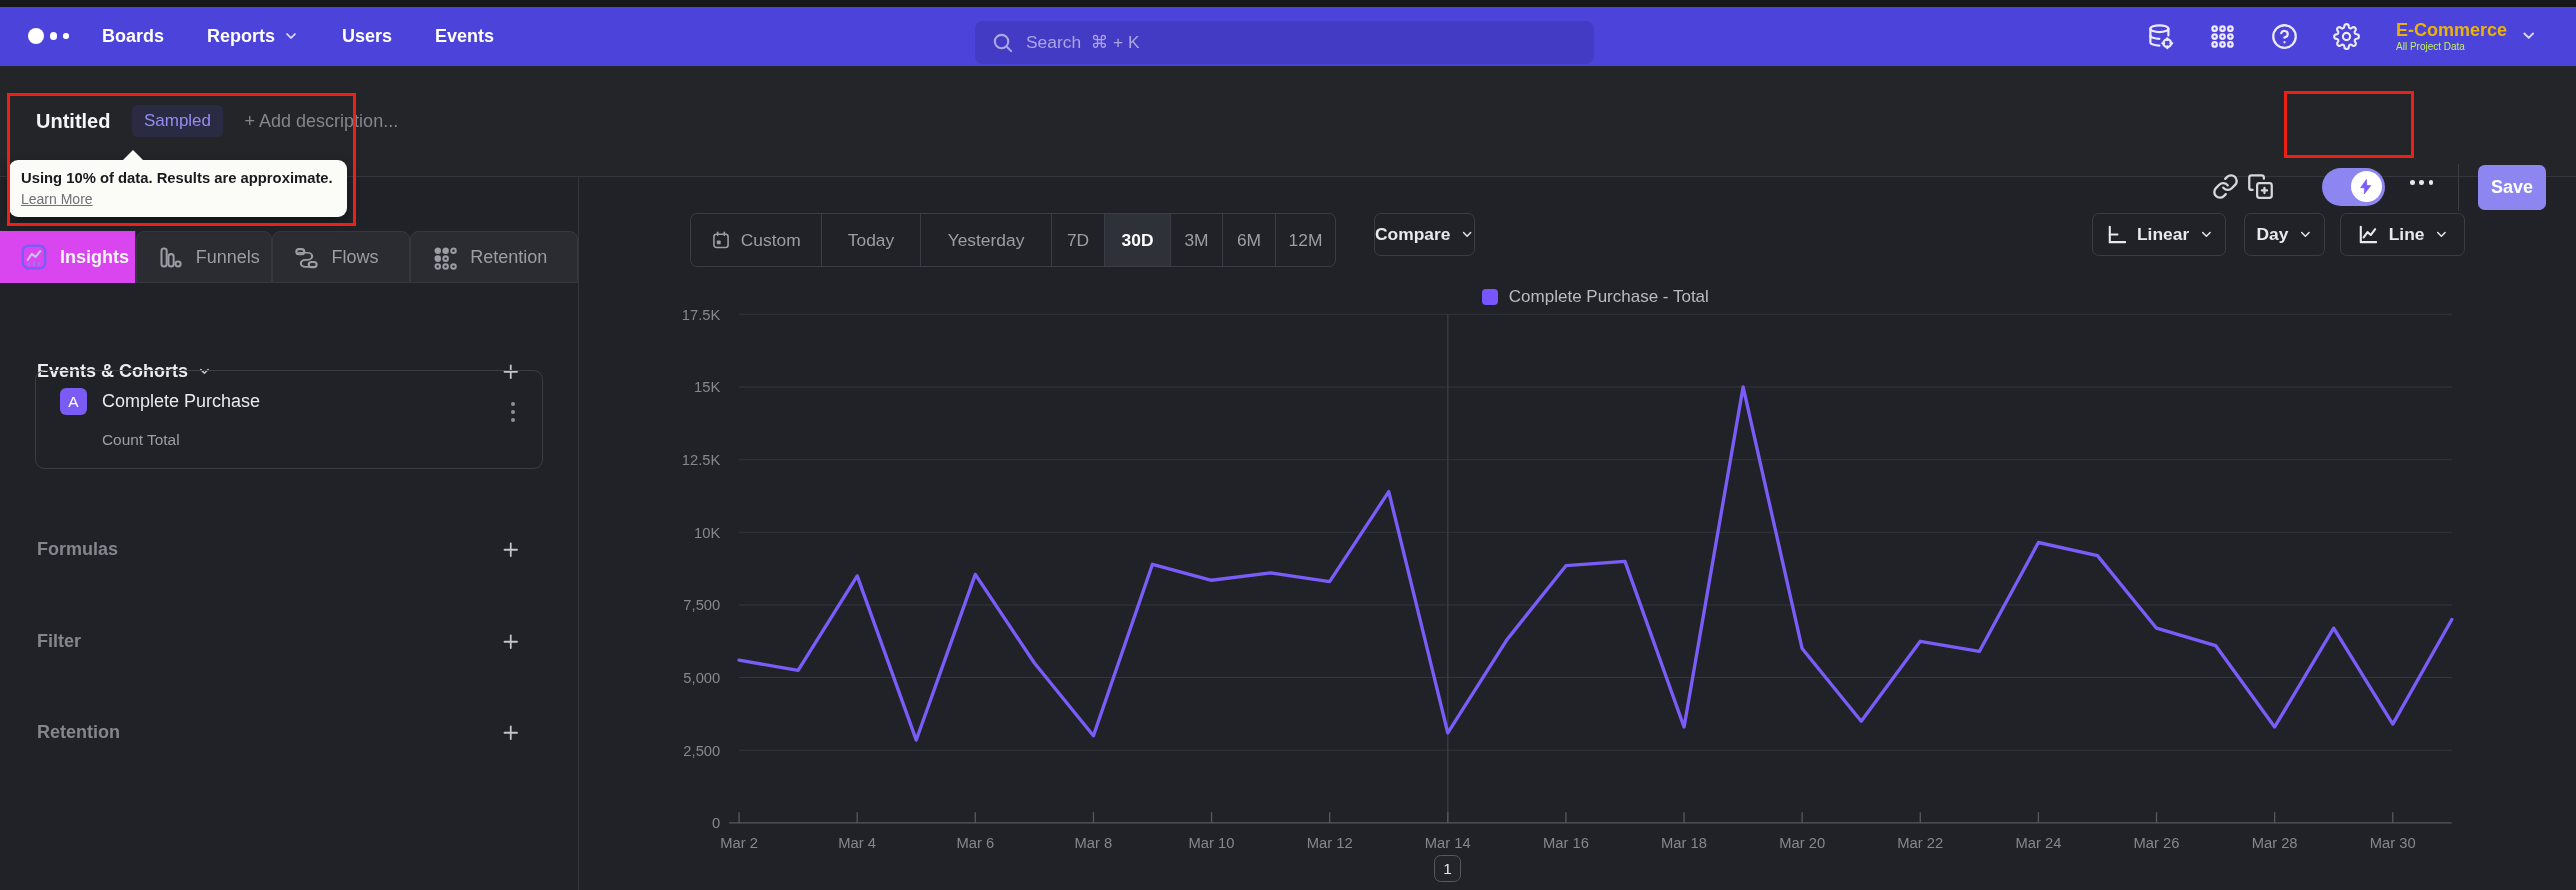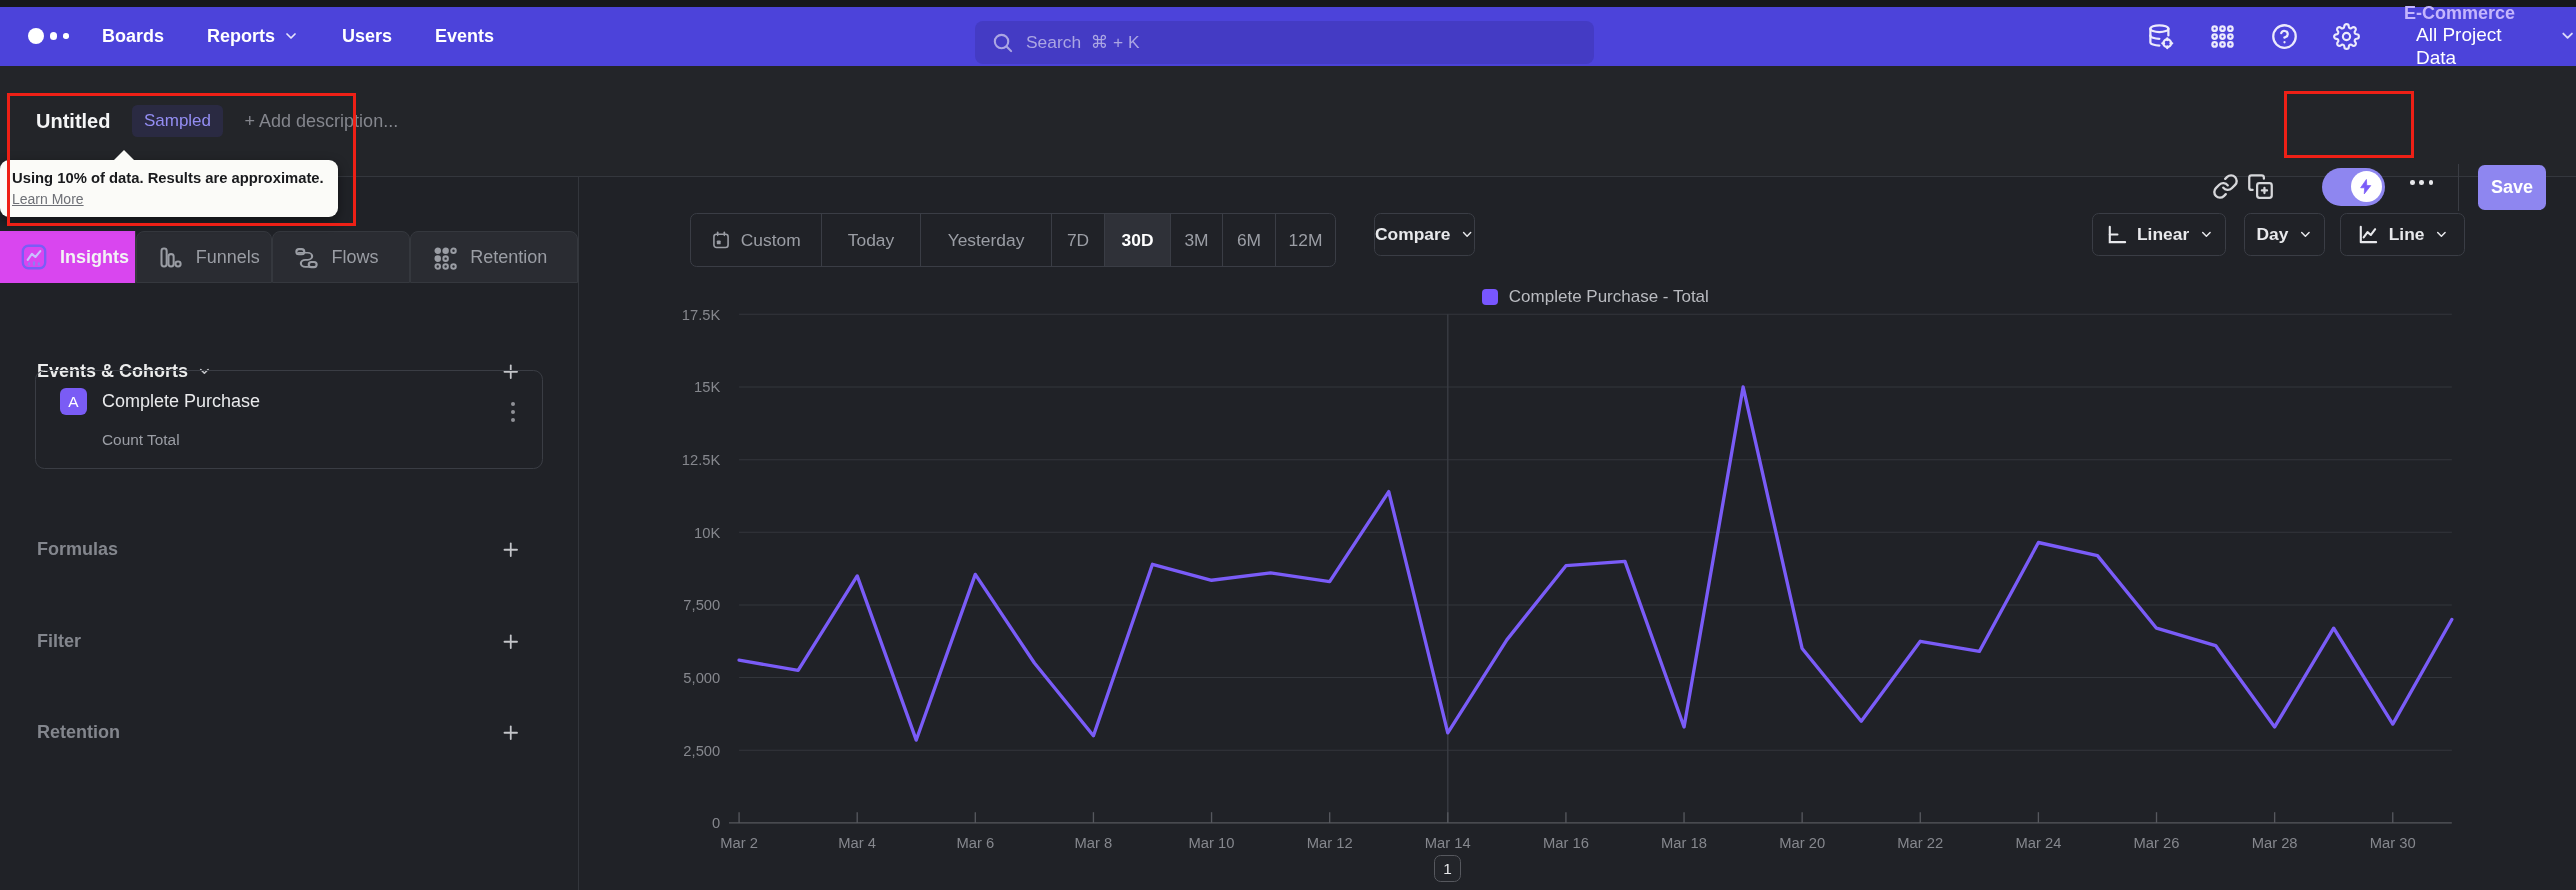--- a/index.html
+++ b/index.html
@@ -23,22 +23,22 @@
   .nav-links { position:absolute; left:102px; top:0; height:59px; display:flex; align-items:center; gap:43px; }
   .nav-link { color:#fff; font-size:18px; font-weight:600; display:flex; align-items:center; gap:8px; cursor:pointer; }
   .nav-link svg { stroke:#e6e4fb; }
   .search { position:absolute; left:975px; top:14.8px; width:619px; height:43px; background:#443bc4;
             border-radius:8px; display:flex; align-items:center; padding:0 16px; gap:12px; }
   .search input { flex:1; background:transparent; border:none; outline:none; color:#d9d6f4; font-size:17.4px; font-family:inherit; }
   .search input::placeholder { color:#aba6e3; }
   .nav-icons { position:absolute; left:2147px; top:0; height:59px; display:flex; align-items:center; gap:35px; }
   .nav-icons .nicon { width:27px; height:27px; color:#eceafc; cursor:pointer; }
   .project { position:absolute; left:2396px; top:0; height:59px; display:flex; align-items:center; gap:13.4px; cursor:pointer; }
-  .project .pname { color:#c4b5fd; font-size:18px; font-weight:700; line-height:1.15;margin-left:8px; }
-  .project .pscope { color:#ffffff; font-size:19px; line-height:1.2;margin-left:20px; }
+  .project .pname { color:#eab308; font-size:18px; font-weight:700; line-height:1.15; }
+  .project .pscope { color:#bef264; font-size:10px; line-height:1.2; }
 
   
   .header { position:absolute; top:66px; left:0; right:0; height:111px; background:#232529; border-bottom:0.7px solid #34373d; }
   .header-left { position:absolute; left:36px; top:0; height:110px; display:flex; align-items:center; gap:21.5px; }
   .rtitle { color:#f4f5f6; font-size:20px; font-weight:700; }
   .badge { background:#2a2a42; color:#938df2; font-size:17px; padding:6px 12px; border-radius:5.4px; cursor:default; }
   .adddesc { color:#84868d; font-size:18px; cursor:pointer; }
   .hicon { position:absolute; width:27px; height:27px; color:#d6d7da; cursor:pointer; }
   .toggle { position:absolute; left:2322px; top:102px; width:63px; height:38px; border-radius:19px; background:#8e86f0; cursor:pointer; }
   .toggle .knob { position:absolute; right:3.4px; top:3.4px; width:31px; height:31px; border-radius:50%; background:#fff;
@@ -49,21 +49,21 @@
   .save-btn { position:absolute; left:2478px; top:99px; width:68px; height:45px; background:#8e86f0; border:none;
               border-radius:6.7px; color:#fff; font-size:18px; font-weight:700; font-family:inherit;
               display:flex; align-items:center; justify-content:center; cursor:pointer; }
 
   
   .annot { position:absolute; border:3.4px solid #ee2016; z-index:20; pointer-events:none; }
   .annot1 { left:6.7px; top:93px; width:349px; height:133px; }
   .annot2 { left:2284px; top:91px; width:130px; height:67px; }
 
   
-  .tooltip { position:absolute; left:0; top:160px; width:338px; z-index:15; background:#fbfbf8;
+  .tooltip { position:absolute; left:9px; top:160px; width:338px; z-index:15; background:#fbfbf8;
              border-radius:9px; padding:9.4px 12px 9.4px 12px; box-shadow:0 4px 12px rgba(0,0,0,.45); }
   .tooltip:before { content:""; position:absolute; top:-10px; left:114px; width:0; height:0;
              border-left:10.7px solid transparent; border-right:10.7px solid transparent; border-bottom:10.7px solid #fbfbf8; }
   .tt1 { color:#191a1d; font-size:14.8px; font-weight:700; line-height:1.25; white-space:nowrap; }
   .tt2 { color:#6e7076; font-size:14px; text-decoration:underline; margin-top:3.4px; display:inline-block; cursor:pointer; }
 
   
   .tabbar { position:absolute; top:231px; left:0; width:578px; height:52px; display:flex; }
   .tab { display:flex; align-items:center; gap:12px; padding-left:20px; cursor:pointer;
          background:#2a2c32; border:0.7px solid #35383e; border-radius:8px 8px 0 0; }

